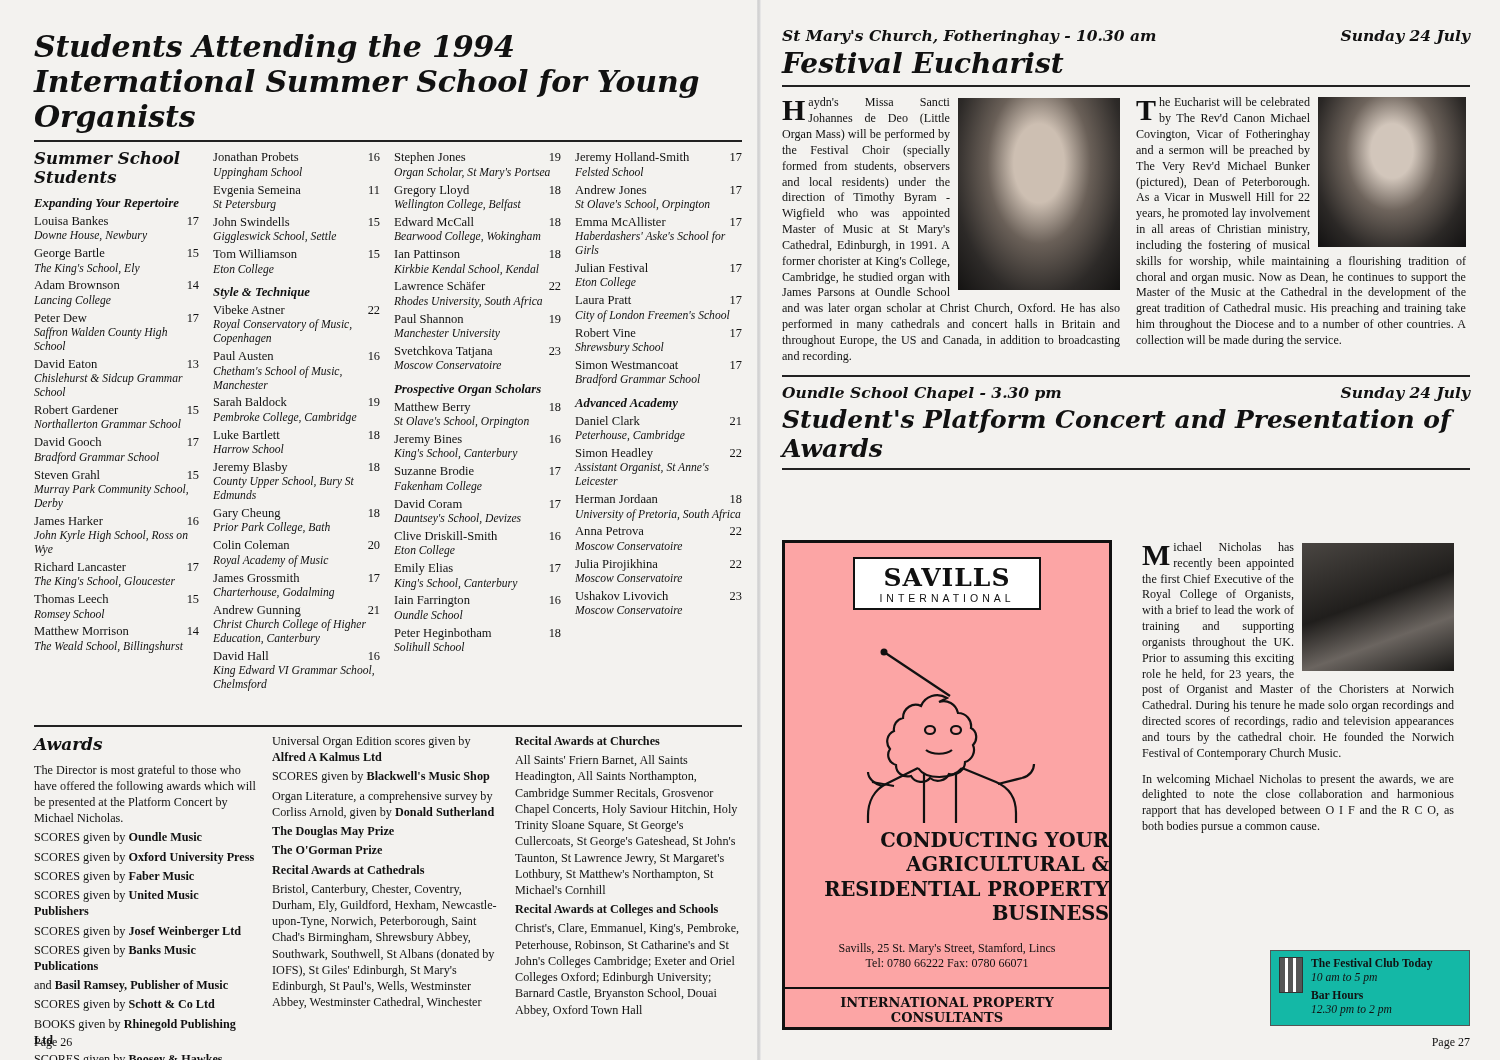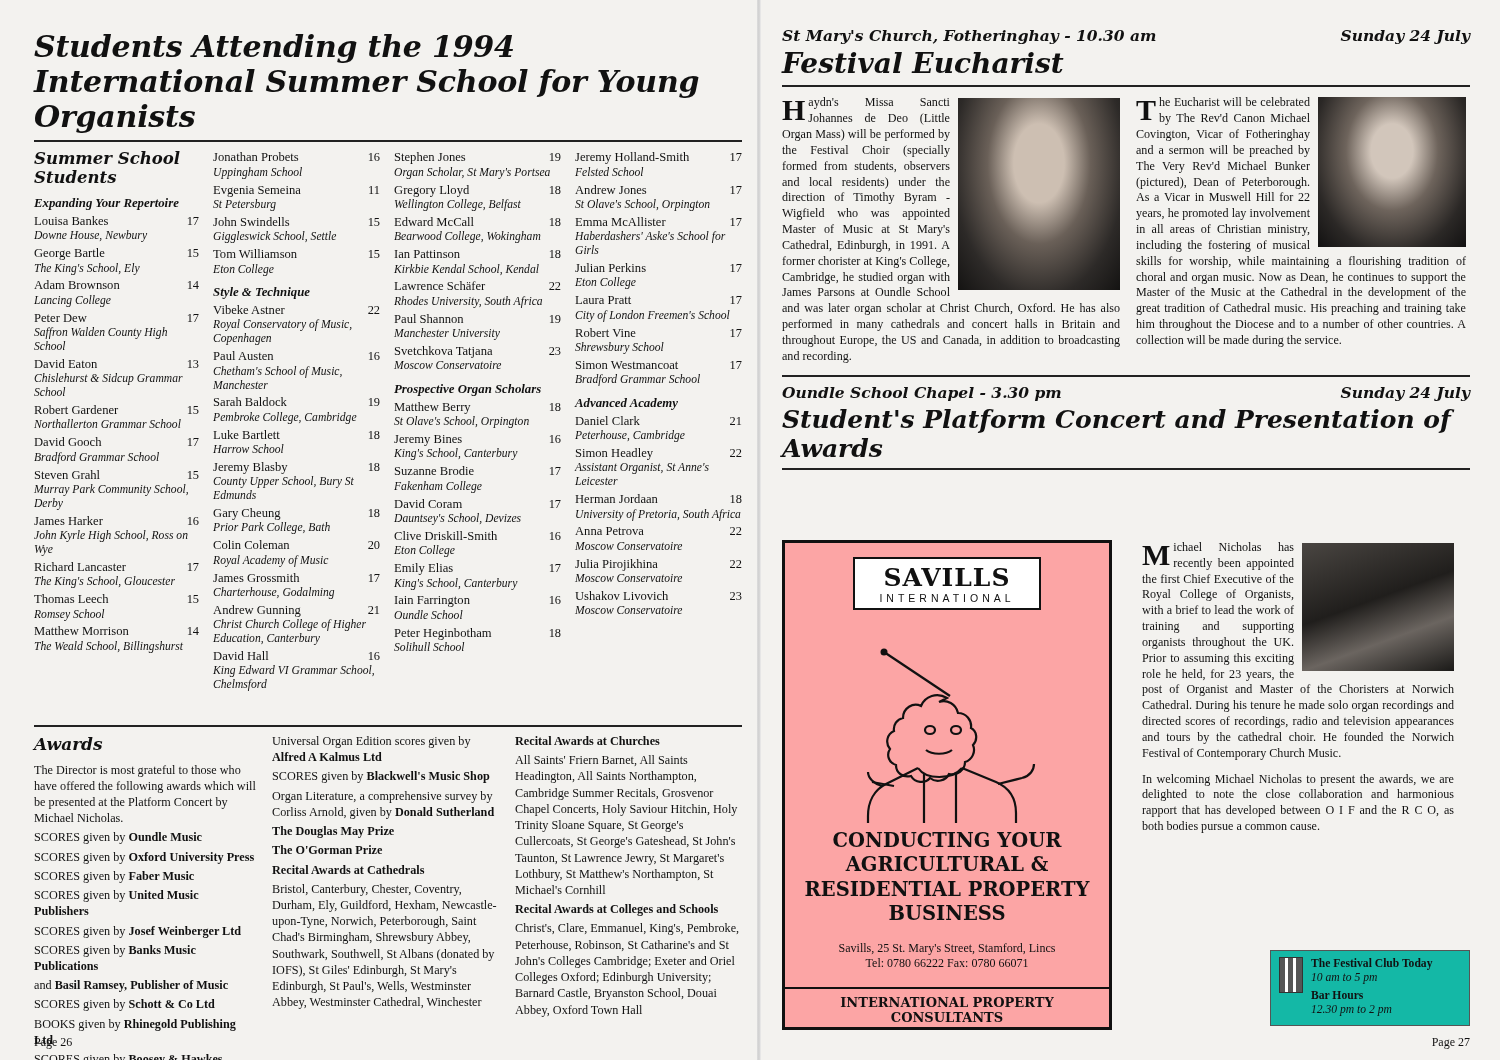--- a/index.html
+++ b/index.html
@@ -82,21 +82,21 @@
   .ad{
     position:absolute;left:22px;top:540px;width:330px;height:490px;
     border:3px solid #111;background:#fca5a5;box-sizing:border-box;
     display:flex;flex-direction:column;align-items:center;
   }
   .ad-logo{border:2px solid #111;margin:14px 0 0 0;padding:4px 24px 4px 24px;text-align:center;background:#fff;}
   .ad-logo .s1{font-family:"DejaVu Serif",serif;font-weight:bold;font-size:25px;letter-spacing:1px;}
   .ad-logo .s2{font-size:10.5px;letter-spacing:4px;font-family:"Liberation Sans",sans-serif;}
   .ad-art{width:250px;height:205px;margin-top:8px;position:relative;}
   .ad-headline{
-    text-align:center;font-family:"DejaVu Serif",serif;font-weight:bold;
+    text-align:right;font-family:"DejaVu Serif",serif;font-weight:bold;
     font-size:19.5px;line-height:1.25;margin-top:6px;
   }
   .ad-contact{text-align:center;font-size:12px;line-height:1.3;margin-top:14px;}
   .ad-foot{
     margin-top:auto;width:100%;border-top:2px solid #111;text-align:center;
     font-family:"DejaVu Serif",serif;font-weight:bold;font-size:13px;padding:6px 0 2px 0;
   }
 
   .club-box{
     position:absolute;right:30px;bottom:34px;width:200px;border:1px solid #555;
@@ -449,21 +449,21 @@
             </div>
             <div class="entry">
               <div class="namerow">
                 <span class="nm">Emma McAllister</span>
                 <span class="num">17</span>
               </div>
               <div class="school">Haberdashers' Aske's School for Girls</div>
             </div>
             <div class="entry">
               <div class="namerow">
-                <span class="nm">Julian Perkins</span>
+                <span class="nm">Julian Festival</span>
                 <span class="num">17</span>
               </div>
               <div class="school">Eton College</div>
             </div>
             <div class="entry">
               <div class="namerow">
                 <span class="nm">Laura Pratt</span>
                 <span class="num">17</span>
               </div>
               <div class="school">City of London Freemen's School</div>

